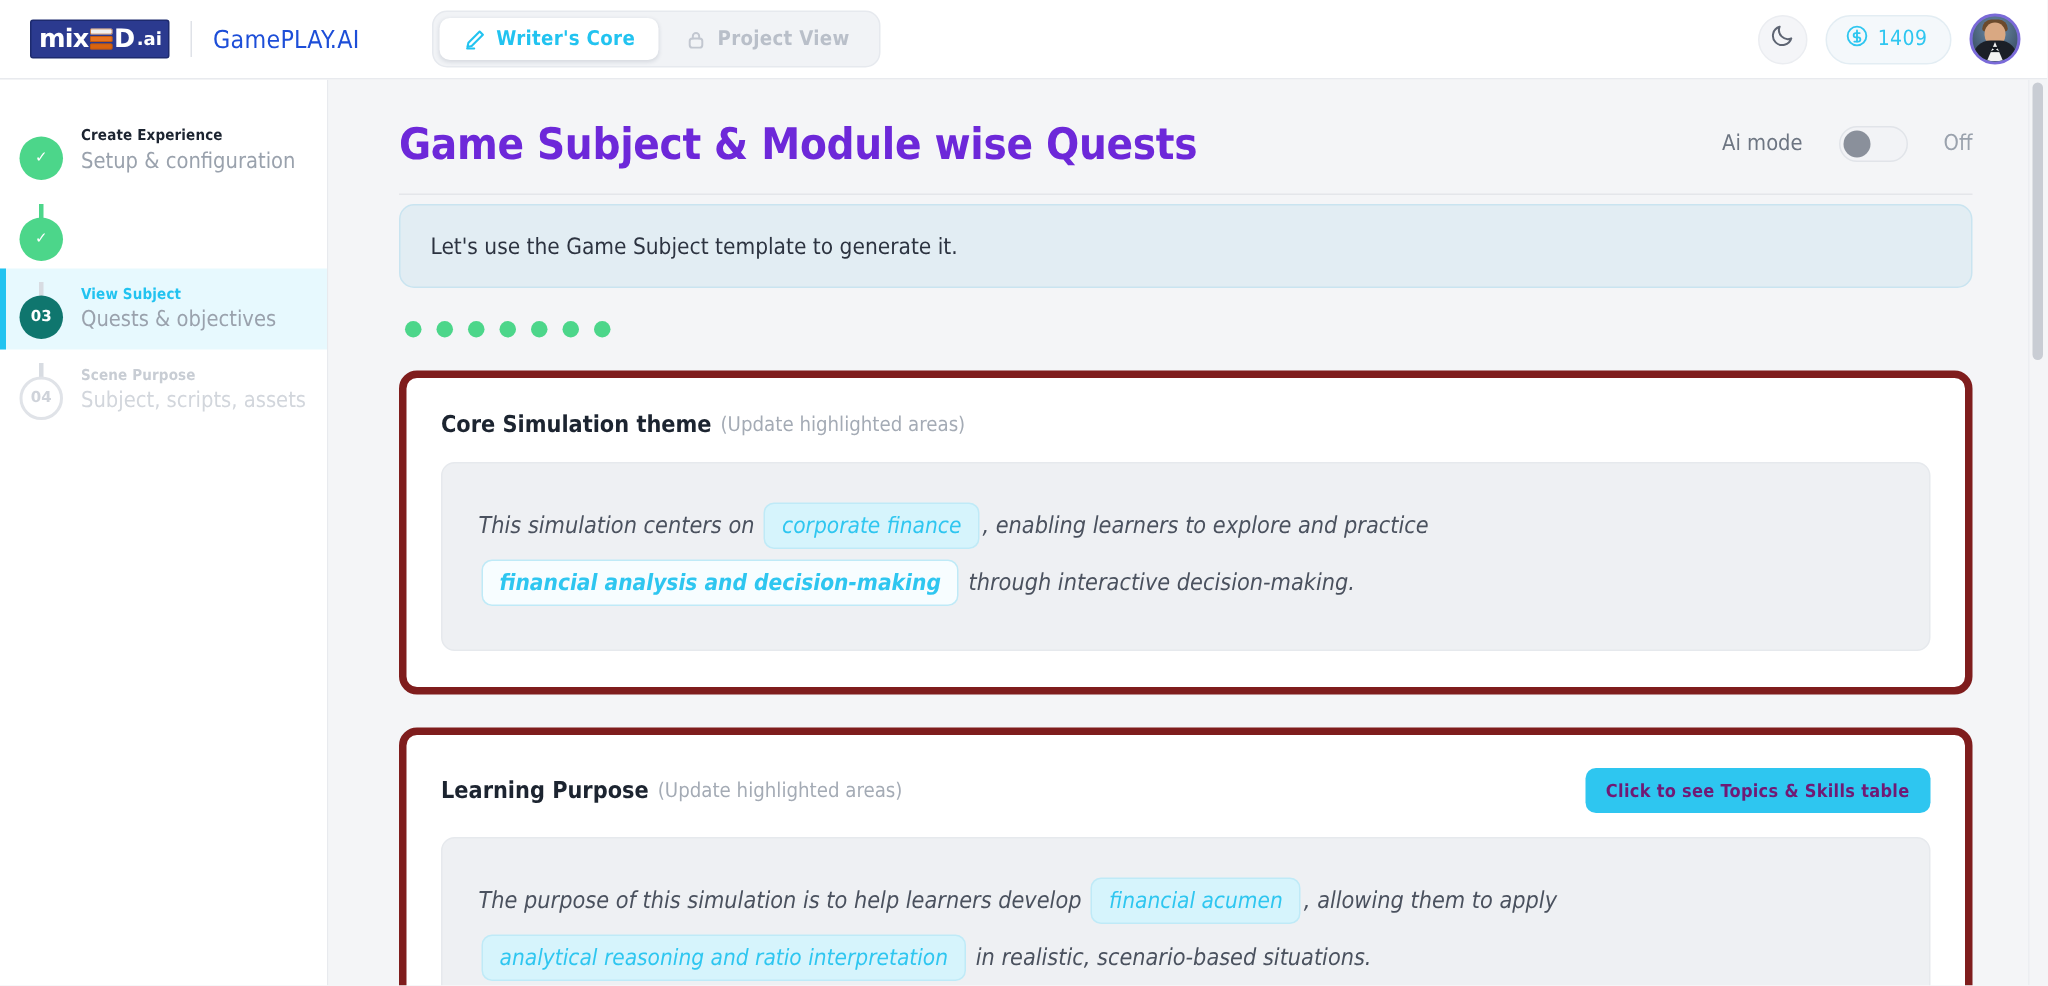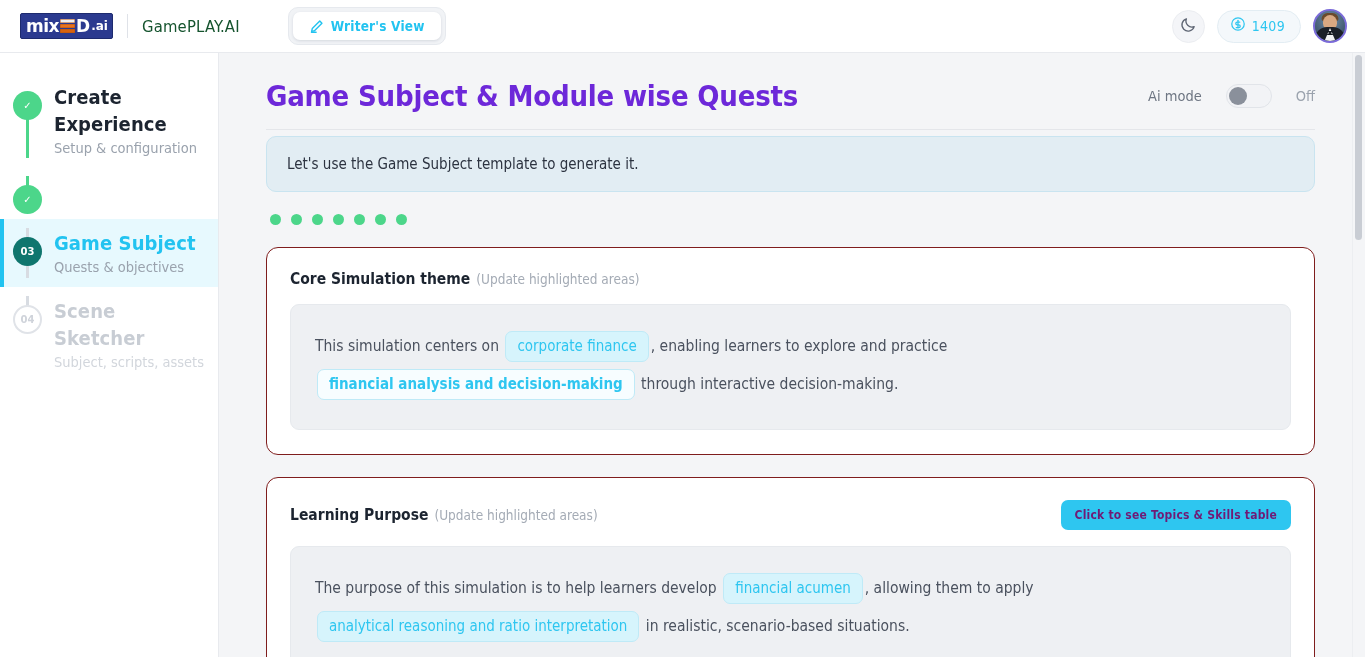--- a/index.html
+++ b/index.html
@@ -59,21 +59,21 @@
     font-weight: 700; font-size: 17px; line-height: 1;
   }
   .logo-ai {
     color: #ffffff; font-family: "DejaVu Sans", sans-serif;
     font-weight: 700; font-size: 12px; line-height: 1; margin-left: 1px;
   }
   .logo-divider {
     width: 1px; height: 24px; background: #dfe2e8; margin: 0 14px;
   }
   .app-name {
-    font-size: 16.5px; color: #14532d; font-weight: 400;
+    font-size: 16.5px; color: #1d4ed8; font-weight: 400;
     letter-spacing: .2px;
     font-family: "DejaVu Sans Condensed", "Liberation Sans", sans-serif;
   }
 
   .view-tabs {
     margin-left: 48px;
     background: #f1f3f6;
     border: 1px solid #e6e9ee;
     border-radius: 10px;
     padding: 4px;
@@ -175,21 +175,21 @@
     display: flex; align-items: center; justify-content: center;
     font-size: 10px; font-weight: 700; color: #fff;
     font-family: "DejaVu Sans", sans-serif;
     z-index: 2;
   }
   .badge.done { background: #4cd68a; }
   .badge.current { background: #0f766e; }
   .badge.todo { background: #fff; border: 2px solid #e0e3e8; color: #cfd3da; }
   .step-text { padding-top: 2px; }
   .step-title {
-    font-size: 20px; font-weight: 700; color: #1c2430;
+    font-size: 10px; font-weight: 700; color: #1c2430;
     font-family: "DejaVu Sans Condensed", "Liberation Sans", sans-serif;
     line-height: 1.35; letter-spacing: .1px;
   }
   .step.active .step-title { color: #22c3f0; }
   .step.disabled .step-title { color: #c8cdd4; }
   .step-sub {
     font-size: 14.5px; color: #9aa2ad; line-height: 1.4;
     font-family: "DejaVu Sans Condensed", "Liberation Sans", sans-serif;
   }
   .step.disabled .step-sub { color: #d2d6dc; }
@@ -241,21 +241,21 @@
     color: #2c3340;
     font-family: "DejaVu Sans Condensed", "Liberation Sans", sans-serif;
   }
 
   .dots { display: flex; gap: 10px; margin: 22px 0 0 4px; }
   .dot { width: 11px; height: 11px; border-radius: 50%; background: #4cd68a; }
 
   .card {
     margin-top: 22px;
     background: #fff;
-    border: 1px solid #7f1d1d;
+    border: 5px solid #7f1d1d;
     border-radius: 12px;
     padding: 22px 23px 24px 23px;
   }
   .card-head { display: flex; align-items: center; }
   .card-title {
     font-size: 15.5px; font-weight: 700; color: #1c2430;
     font-family: "DejaVu Sans Condensed", "Liberation Sans", sans-serif;
   }
   .card-hint {
     font-size: 13.5px; color: #a4abb5; margin-left: 6px;
@@ -273,20 +273,21 @@
   .card-body {
     margin-top: 16px;
     background: #eef0f3;
     border: 1px solid #e6e9ed;
     border-radius: 9px;
     padding: 22px 24px 26px 24px;
     font-size: 15.5px;
     line-height: 38px;
     color: #4a515e;
     font-family: "DejaVu Sans Condensed", "Liberation Sans", sans-serif;
+    font-style: italic;
   }
   .chip {
     display: inline-block;
     border-radius: 7px;
     padding: 7px 11px;
     margin: 0 2px;
     line-height: 1;
     font-size: 15px;
     color: #2ec6f0;
     vertical-align: middle;
@@ -330,21 +331,30 @@
   <div class="app-name">GamePLAY.AI</div>
 
   <div class="view-tabs">
     <div class="vtab active">
       <span>
         <svg width="15" height="15" viewBox="0 0 16 16" fill="none" stroke="#22c3f0" stroke-width="1.5" stroke-linecap="round" stroke-linejoin="round">
           <path d="M11.5 2.2l2.3 2.3-8 8-3 .7.7-3z"></path>
             <path d="M2.6 14.2h5"></path>
         </svg>
       </span>
-      <span>Writer's View</span>
+      <span>Writer's Core</span>
+    </div>
+    <div class="vtab inactive">
+      <span>
+        <svg width="14" height="15" viewBox="0 0 16 16" fill="none" stroke="#c2c7d0" stroke-width="1.5" stroke-linecap="round" stroke-linejoin="round">
+          <rect x="3.2" y="7" width="9.6" height="7" rx="2"></rect>
+            <path d="M5.6 7V5.2a2.4 2.4 0 0 1 4.8 0V7"></path>
+        </svg>
+      </span>
+      <span>Project View</span>
     </div>
   </div>
 
   <div class="header-right">
     <div class="icon-btn">
       <span>
         <svg width="17" height="17" viewBox="0 0 18 18" fill="none" stroke="#5e6573" stroke-width="1.4" stroke-linecap="round" stroke-linejoin="round">
           <path d="M15 11.2A6.3 6.3 0 0 1 6.8 3 6.6 6.6 0 1 0 15 11.2z"></path>
         </svg>
       </span>
@@ -393,32 +403,32 @@
         <div class="badge done">✓</div>
       </div>
     </div>
 
     <div class="step active">
       <div class="step-rail">
         <div class="rail-line"></div>
         <div class="badge current">03</div>
       </div>
       <div class="step-text">
-        <div class="step-title">Game Subject</div>
+        <div class="step-title">View Subject</div>
         <div class="step-sub">Quests &amp; objectives</div>
       </div>
     </div>
 
     <div class="step disabled">
       <div class="step-rail">
         <div class="rail-line"></div>
         <div class="badge todo">04</div>
       </div>
       <div class="step-text">
-        <div class="step-title">Scene Sketcher</div>
+        <div class="step-title">Scene Purpose</div>
         <div class="step-sub">Subject, scripts, assets</div>
       </div>
     </div>
   </div>
 
   <div class="main">
     <div class="main-inner">
 
       <div class="page-head">
         <div class="page-title">Game Subject &amp; Module wise Quests</div>

